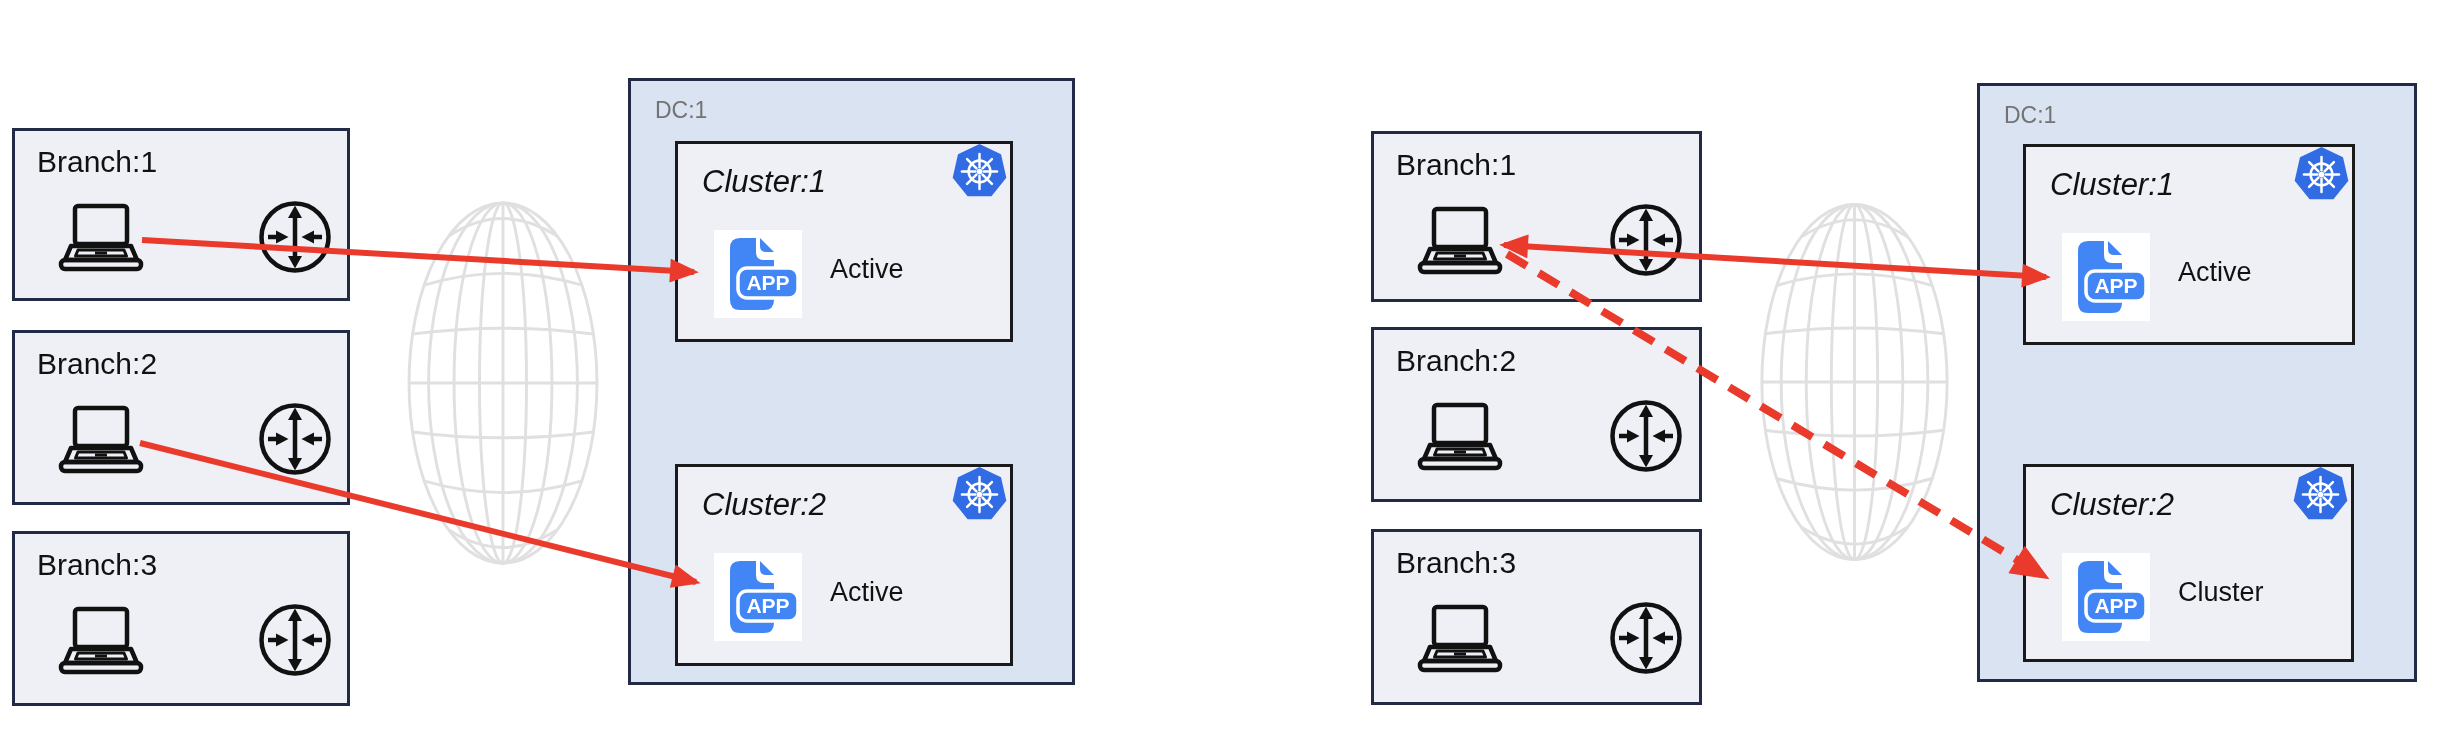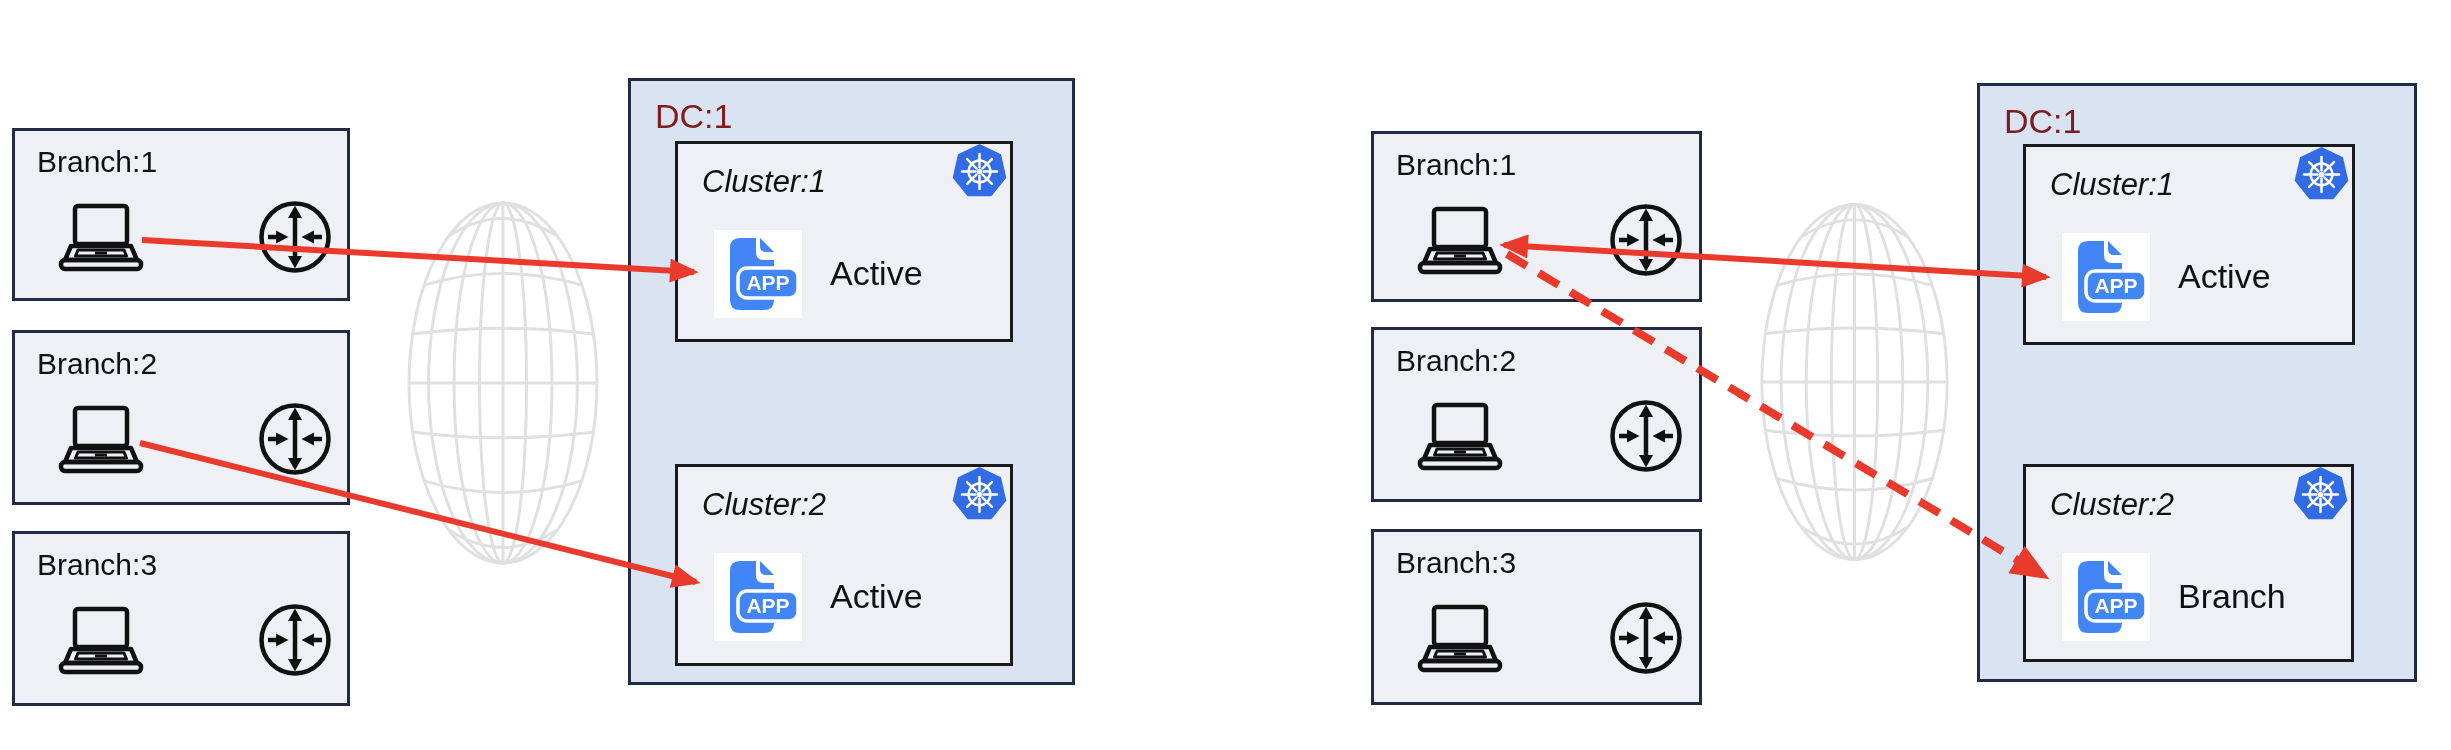--- a/index.html
+++ b/index.html
@@ -5,23 +5,23 @@
   html,body{margin:0;padding:0;background:#fff;}
   .canvas{
     position:relative;width:2451px;height:750px;background:#ffffff;
     font-family:"Liberation Sans", sans-serif;color:#111;overflow:hidden;
   }
   .box{position:absolute;box-sizing:border-box;}
   .branch{background:#eef0f6;border:3px solid #222b45;}
   .dc{background:#d9e3f1;border:3px solid #222b45;}
   .cluster{background:#eef0f6;border:3px solid #1a1a1a;position:absolute;box-sizing:border-box;}
   .box-label{position:absolute;left:22px;top:14px;font-size:30px;color:#111;white-space:nowrap;}
-  .dc-label{position:absolute;left:24px;top:16px;font-size:34px;color:#7f1d1d;}
+  .dc-label{position:absolute;left:24px;top:16px;font-size:23px;color:#737373;}
   .cluster-label{position:absolute;left:24px;top:20px;font-size:31px;color:#111;font-style:italic;}
-  .status{position:absolute;left:152px;top:110px;font-size:34px;color:#111;white-space:nowrap;}
+  .status{position:absolute;left:152px;top:110px;font-size:27px;color:#111;white-space:nowrap;}
   .laptop{position:absolute;left:42px;top:72px;}
   .router{position:absolute;left:242px;top:68px;}
   .router-r{left:234px;}
   .k8s{position:absolute;right:2px;top:0px;}
   .appicon{position:absolute;left:36px;top:86px;}
   .globe{position:absolute;}
   .arrows{position:absolute;left:0;top:0;pointer-events:none;z-index:40;}
   svg{display:block;}
 </style>
 </head>
@@ -210,21 +210,21 @@
         <svg class="k8s" width="57" height="55" viewBox="0 0 60 58">
             <use href="#sym-k8s"></use>
           </svg>
         <svg class="appicon" width="88" height="88" viewBox="0 0 88 88">
           <rect x="0" y="0" width="88" height="88" fill="#fff"></rect>
           <path d="M16 18 Q16 8 26 8 H42 V22 Q42 30 50 30 H60 V70 Q60 80 50 80 H26 Q16 80 16 70 Z" fill="#4285f4"></path>
           <path d="M46 8 L60 22 L52 22 Q46 22 46 16 Z" fill="#4285f4"></path>
           <rect x="24" y="38" width="60" height="30" rx="9" fill="#4285f4" stroke="#fff" stroke-width="3.5"></rect>
           <text x="54" y="60" text-anchor="middle" font-size="21" font-weight="bold" fill="#fff">APP</text>
         </svg>
-        <div class="status">Branch</div>
+        <div class="status">Cluster</div>
       </div>
     </div>
   </section>
 
   <svg class="arrows" width="2451" height="750" viewBox="0 0 2451 750">
     <defs>
       <marker id="arrowhead" viewBox="0 0 12 10" refX="10" refY="5" markerWidth="5" markerHeight="4" orient="auto-start-reverse">
         <path d="M0 0 L12 5 L0 10 Z" fill="#ea3a2c"></path>
       </marker>
     </defs>

